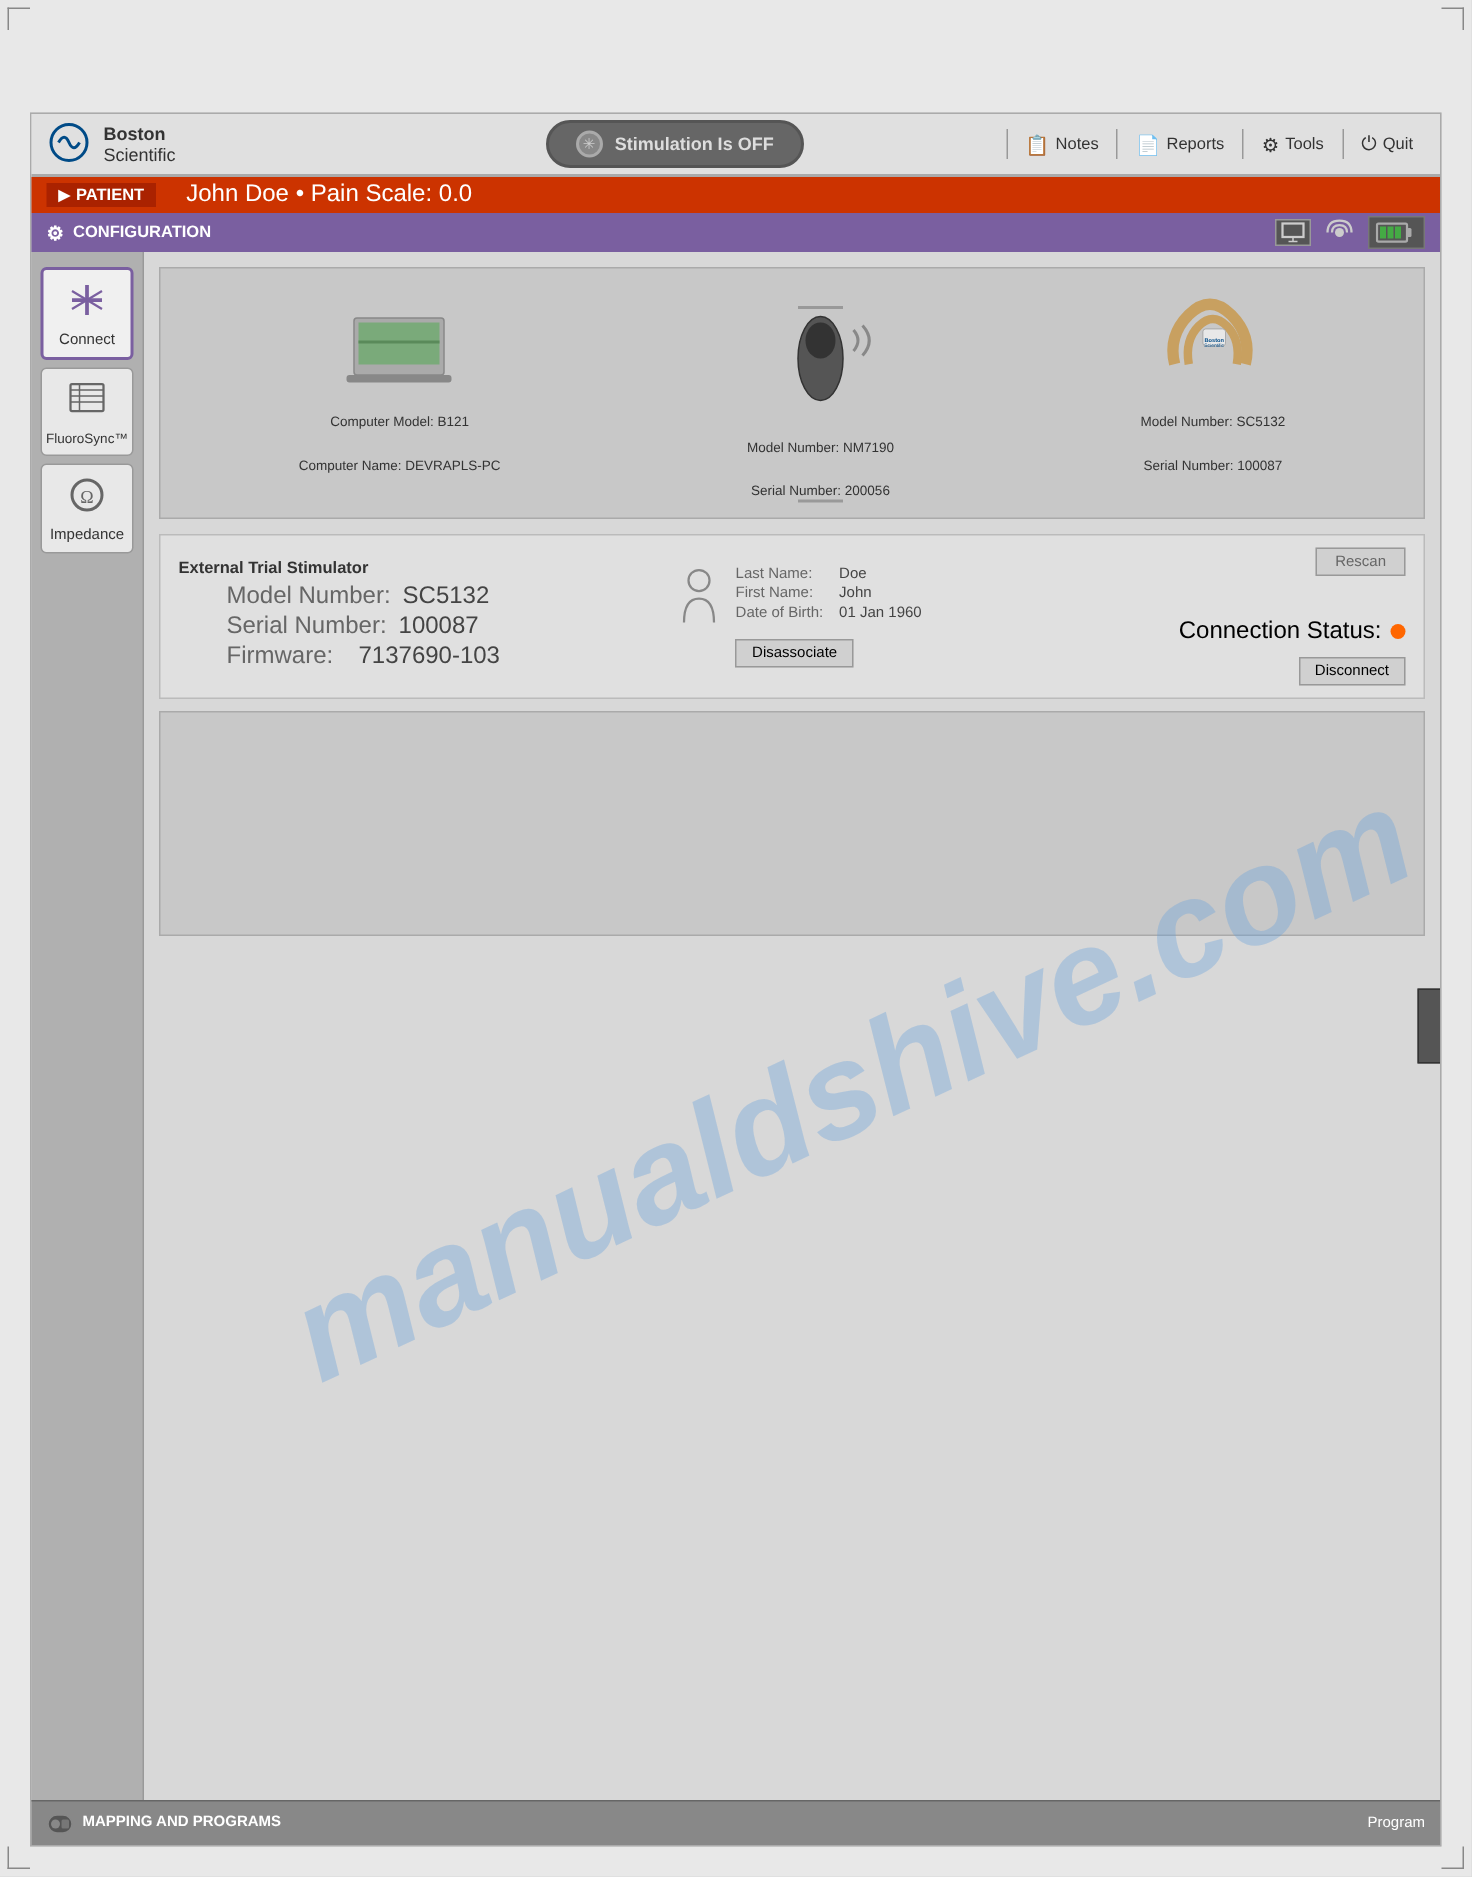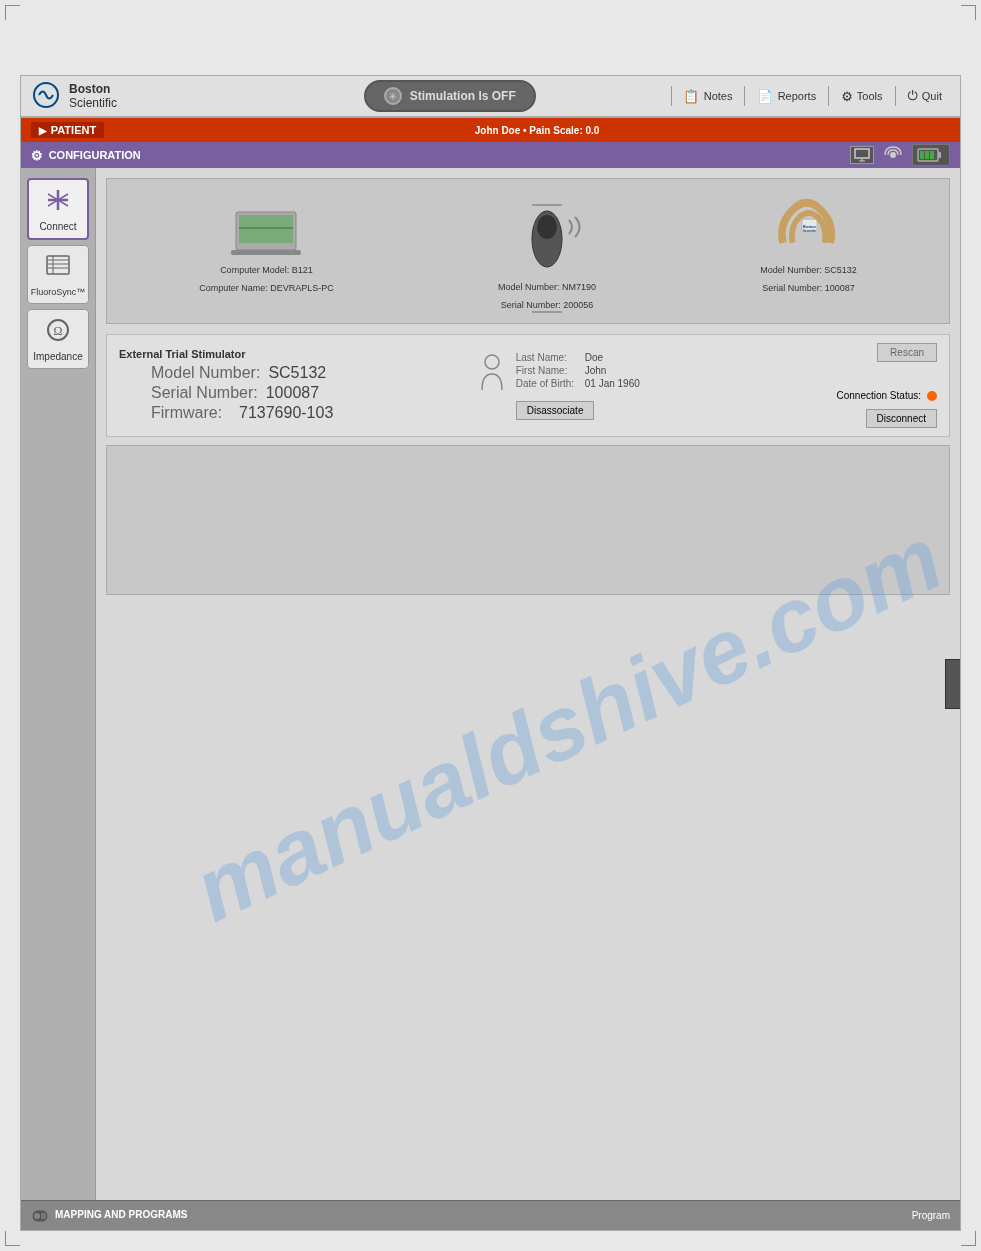--- a/index.html
+++ b/index.html
@@ -110,24 +110,22 @@
       color: white;
       font-size: 11px;
       font-weight: bold;
       background: #aa2200;
       padding: 2px 8px;
       display: flex; align-items: center; gap: 4px;
     }
 
     .patient-name {
       color: white;
-      font-size: 10px;
+      font-size: 16px;
       flex: 1;
-      text-align: center;
-      font-weight: bold;
     }
 
     
     .config-bar {
       background: #7a5fa0;
       height: 26px;
       display: flex;
       align-items: center;
       padding: 0 10px;
       justify-content: space-between;
@@ -213,21 +211,21 @@
       margin-bottom: 10px;
       background: #c8c8c8;
       padding: 10px;
       border: 1px solid #aaa;
     }
 
     .device-item {
       display: flex;
       flex-direction: column;
       align-items: center;
-      gap: 5px;
+      gap: 16px;
     }
 
     .device-graphic {
       width: 80px;
       height: 70px;
       display: flex;
       align-items: center;
       justify-content: center;
     }
 
@@ -323,21 +321,21 @@
       padding: 3px 12px;
       font-size: 10px;
       cursor: pointer;
       color: #666;
     }
 
     .conn-status-row {
       display: flex;
       align-items: center;
       gap: 6px;
-      font-size: 10px;
+      font-size: 16px;
       margin-top: 20px;
     }
 
     .status-dot {
       width: 10px;
       height: 10px;
       background: #ff6600;
       border-radius: 50%;
     }
 

